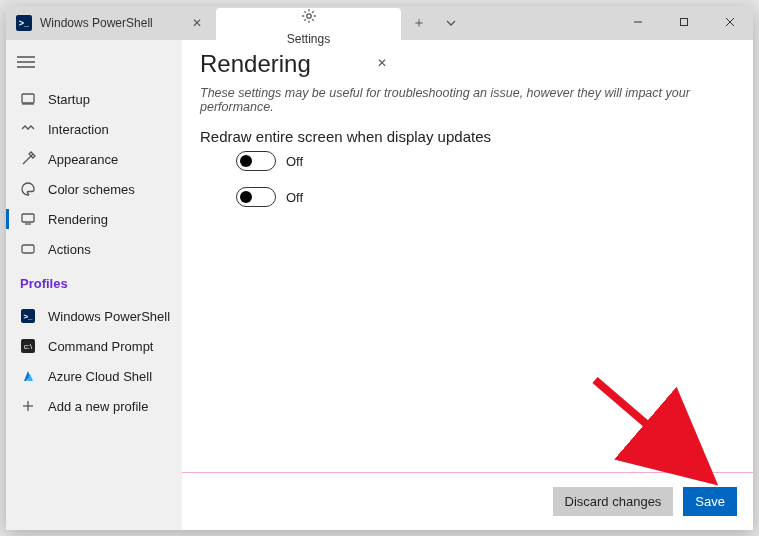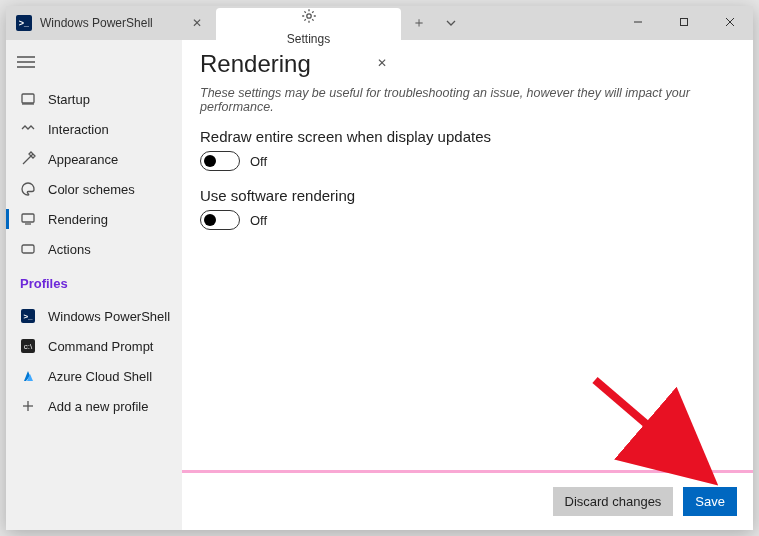--- a/index.html
+++ b/index.html
@@ -28,25 +28,25 @@
     .nav-item.selected::before { content:""; position:absolute; left:0; top:5px; bottom:5px; width:3px; background:#0067c0; }
     .section-h { font-size:13px; font-weight:600; color:#6d28d9; padding:12px 14px 6px; }
     .spacer { flex:1; }
     .openjson { border-top:0; }
     .content { flex:1; display:flex; flex-direction:column; min-width:0;}
     .page { padding:10px 18px 0 18px; }
     .ptitle { font-size:24px; font-weight:400; color:#222; margin-bottom:8px; }
     .psub { font-size:12.5px; font-style:italic; color:#555; margin-bottom:14px; }
     .setting { margin-bottom:16px; }
     .slabel { font-size:15px; color:#222; margin-bottom:6px; }
-    .trow { display:flex; align-items:center; gap:10px; }
+    .trow { display:flex; align-items:center; gap:10px;margin-left:36px; }
     .tog { width:40px; height:20px; border-radius:10px; border:1px solid #333; position:relative; background:#fff; cursor:pointer; }
     .tog .knob { width:12px; height:12px; border-radius:50%; background:#000; position:absolute; left:3px; top:3px; }
     .tstate { font-size:13px; color:#222; }
-    .footer { margin-top:auto; border-top:3px solid #f9a8d4; padding:14px 16px; display:flex; justify-content:flex-end; gap:10px; }
+    .footer { margin-top:auto; border-top:1px solid #f9a8d4; padding:14px 16px; display:flex; justify-content:flex-end; gap:10px; }
     .btn { font-size:13px; padding:7px 12px; cursor:pointer; border:none; }
     .btn.secondary { background:#ccc; color:#222; }
     .btn.primary { background:#0067c0; color:#fff; }
     
     .ico { width:16px; height:16px; }
     .ico path, .ico rect, .ico circle, .ico line, .ico polyline, .ico polygon { stroke:#555; stroke-width:1.3; fill:none; }
     .ps-small { width:14px; height:14px; background:#012456; display:flex;align-items:center;justify-content:center;color:#fff;font-size:8px;font-weight:bold;border-radius:2px;}
     .cmd-small { width:14px; height:14px; background:#222; display:flex;align-items:center;justify-content:center;color:#eee;font-size:8px;border-radius:2px;}
     .azure-small{ width:14px;height:14px;display:flex;align-items:center;justify-content:center;}
     
@@ -215,21 +215,20 @@
           <div class="slabel">Redraw entire screen when display updates</div>
           <div class="trow">
             <div class="tog">
                 <div class="knob"></div>
               </div>
             <span class="tstate">Off</span>
           </div>
         </div>
 
         <div class="setting">
-          <div class="slabel">Use software rendering</div>
           <div class="trow">
             <div class="tog">
                 <div class="knob"></div>
               </div>
             <span class="tstate">Off</span>
           </div>
         </div>
       </div>
 
       <div class="footer">

